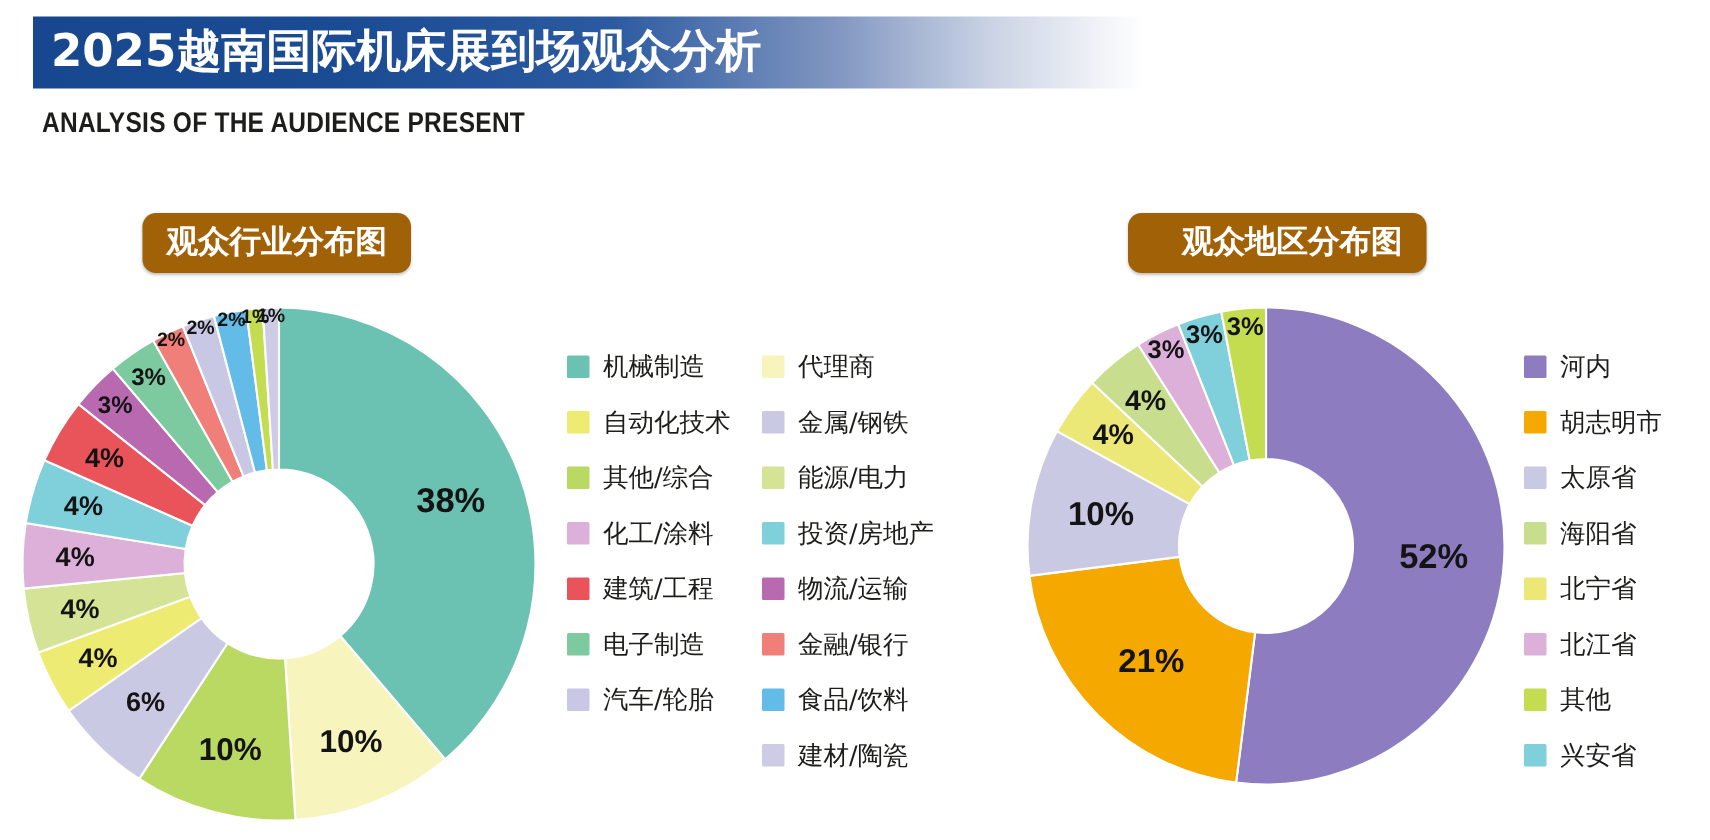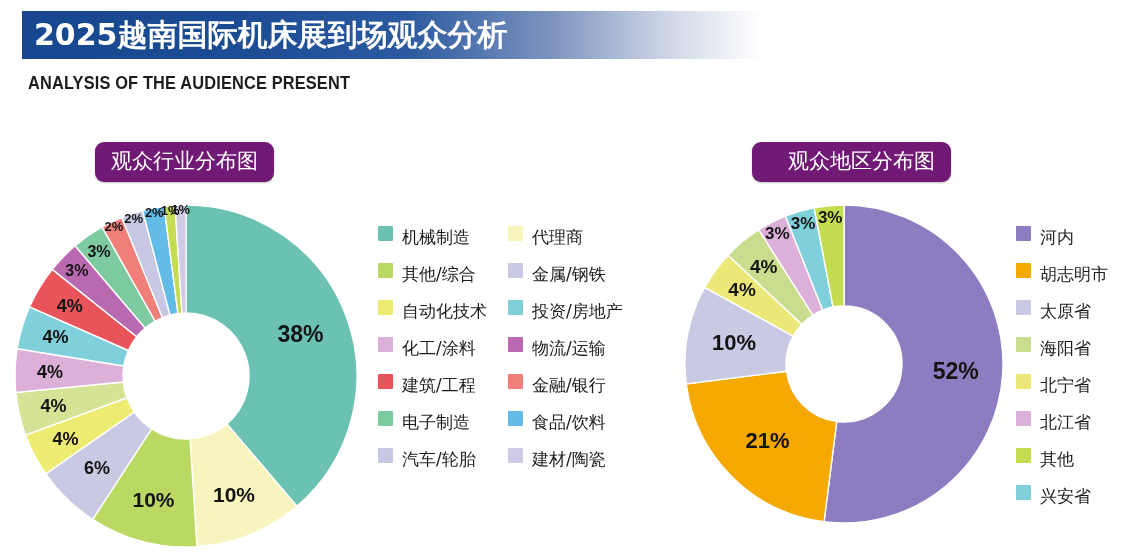--- a/index.html
+++ b/index.html
@@ -26,42 +26,42 @@
     position:absolute;left:28px;top:72px;
     font-size:19px;font-weight:bold;color:#1d1d1b;
     letter-spacing:0.2px;white-space:nowrap;
     transform:scaleX(0.86);transform-origin:left center;
     font-family:"Liberation Sans","DejaVu Sans",sans-serif;
   }
 
   
   .pill{
     position:absolute;
-    background:#701a75;color:#fff;border-radius:9px;
-    font-size:21px;font-weight:normal;
+    background:#a16207;color:#fff;border-radius:9px;
+    font-size:21px;font-weight:bold;
     padding:5px 16px 7px 16px;white-space:nowrap;
     box-shadow:0 1px 2px rgba(0,0,0,.25);
     font-family:"DejaVu Sans","Liberation Sans",sans-serif;
   }
   .pill.left{left:95px;top:142px;}
   .pill.right{left:752px;top:142px;padding-left:36px;}
 
   
   .donut-wrap{position:absolute;}
   .donut-wrap svg{display:block;overflow:visible;}
   .slice-label{
     font-family:"Liberation Sans","DejaVu Sans",sans-serif;
     font-weight:bold;fill:#141414;
     paint-order:stroke;
   }
 
   
   .legend{position:absolute;display:flex;}
   .legend-col{display:flex;flex-direction:column;}
-  .legend-item{display:flex;height:37px;}
+  .legend-item{display:flex;align-items:center;height:37px;}
   .legend-item .sw{
     width:15px;height:15px;flex:0 0 15px;margin-right:9px;border-radius:1px;
   }
   .legend-item .lb{
     font-size:17px;color:#1d1d1b;white-space:nowrap;
     font-family:"DejaVu Sans","Liberation Sans",sans-serif;
   }
 
   #legend-left{left:378px;top:226px;}
   #legend-left .legend-col:first-child{width:130px;}
@@ -116,28 +116,28 @@
       </svg>
   </div>
 
   <div class="legend" id="legend-left">
     <div class="legend-col">
         <div class="legend-item">
           <span class="sw" style="background: rgb(108, 194, 178);"></span>
           <span class="lb">机械制造</span>
         </div>
         <div class="legend-item">
+          <span class="sw" style="background: rgb(238, 235, 114);"></span>
+          <span class="lb">自动化技术</span>
+        </div>
+        <div class="legend-item">
           <span class="sw" style="background: rgb(186, 217, 98);"></span>
           <span class="lb">其他/综合</span>
         </div>
         <div class="legend-item">
-          <span class="sw" style="background: rgb(238, 235, 114);"></span>
-          <span class="lb">自动化技术</span>
-        </div>
-        <div class="legend-item">
           <span class="sw" style="background: rgb(220, 176, 216);"></span>
           <span class="lb">化工/涂料</span>
         </div>
         <div class="legend-item">
           <span class="sw" style="background: rgb(233, 84, 90);"></span>
           <span class="lb">建筑/工程</span>
         </div>
         <div class="legend-item">
           <span class="sw" style="background: rgb(125, 201, 160);"></span>
           <span class="lb">电子制造</span>
@@ -148,20 +148,24 @@
         </div>
       </div>
     <div class="legend-col">
         <div class="legend-item">
           <span class="sw" style="background: rgb(247, 245, 189);"></span>
           <span class="lb">代理商</span>
         </div>
         <div class="legend-item">
           <span class="sw" style="background: rgb(202, 201, 227);"></span>
           <span class="lb">金属/钢铁</span>
+        </div>
+        <div class="legend-item">
+          <span class="sw" style="background: rgb(212, 227, 150);"></span>
+          <span class="lb">能源/电力</span>
         </div>
         <div class="legend-item">
           <span class="sw" style="background: rgb(127, 208, 218);"></span>
           <span class="lb">投资/房地产</span>
         </div>
         <div class="legend-item">
           <span class="sw" style="background: rgb(184, 105, 176);"></span>
           <span class="lb">物流/运输</span>
         </div>
         <div class="legend-item">

